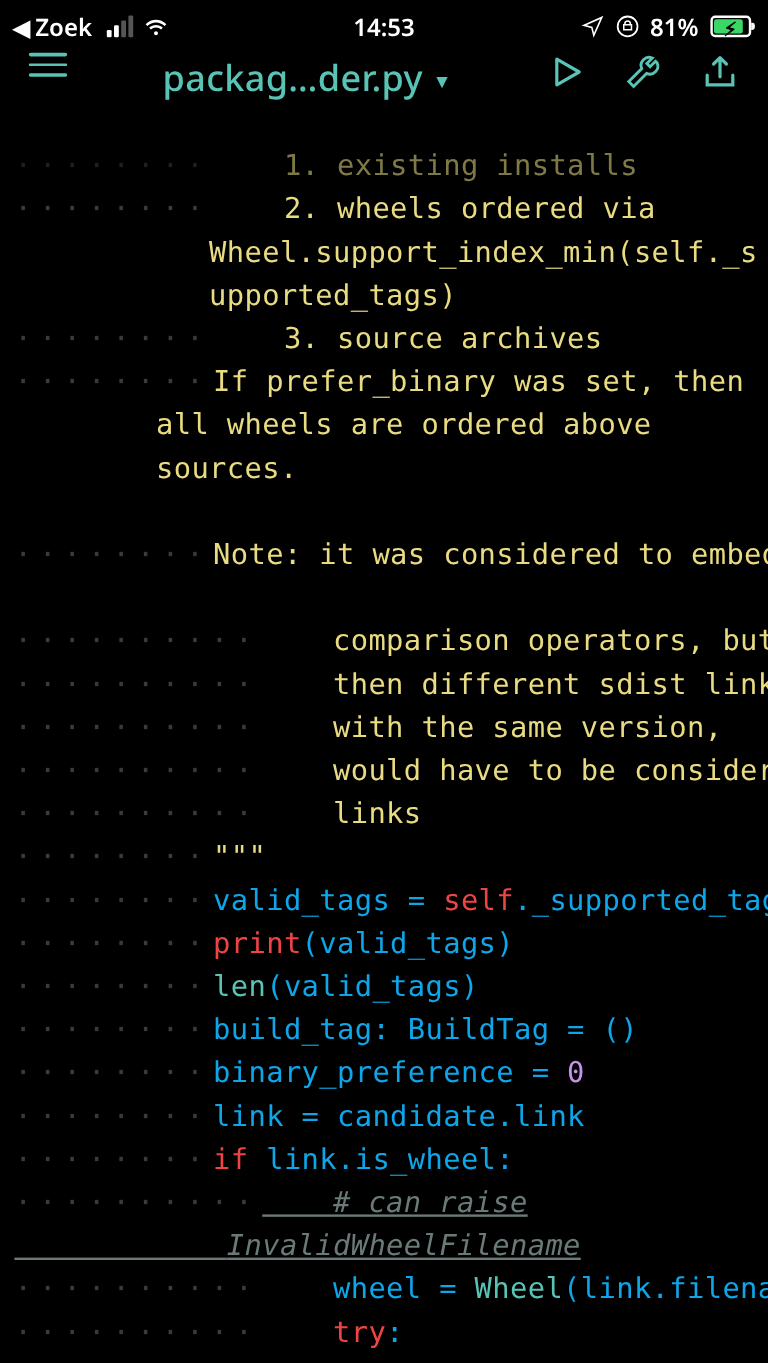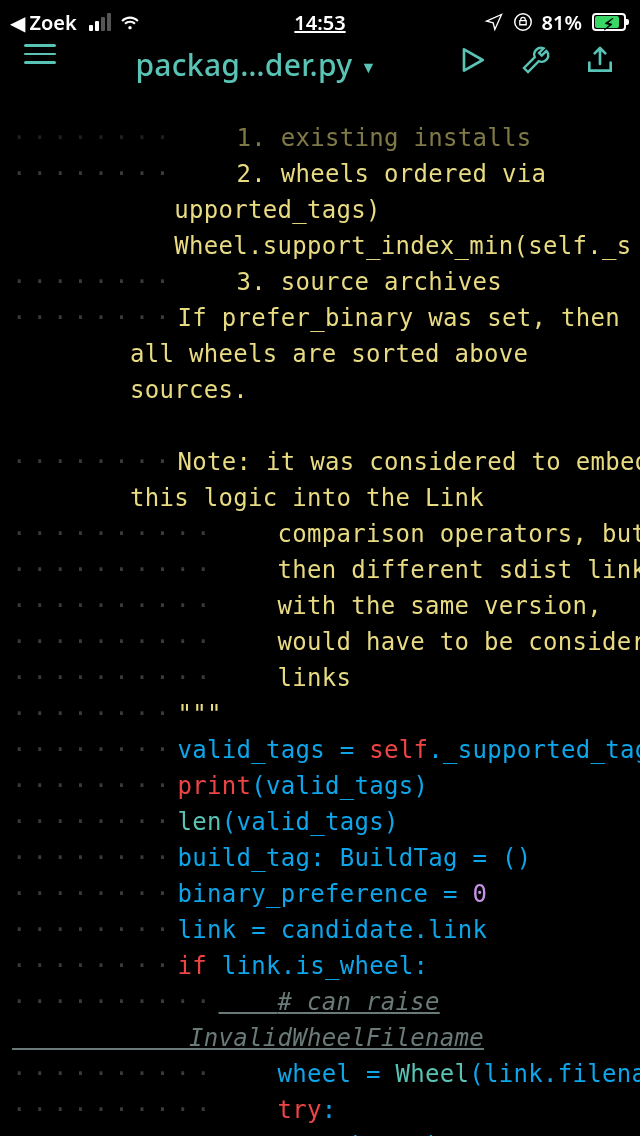--- a/index.html
+++ b/index.html
@@ -11,21 +11,21 @@
   }
   
   .status-bar {
     width: 100%; height: 44px;
     display: flex; align-items: center; justify-content: space-between;
     padding: 0 14px 0 10px;
     font-family: -apple-system, "SF Pro Text", system-ui, sans-serif;
     font-size: 20px; font-weight: 600;
   }
   .status-left, .status-right { display: flex; align-items: center; gap: 8px; }
-  .status-center { position:absolute; left:50%; transform:translateX(-50%);text-decoration:underline; }
+  .status-center { position:absolute; left:50%; transform:translateX(-50%); }
   .back-caret { font-weight: 400; margin-right: -4px;}
   .signal-bars { display:flex; align-items:flex-end; gap:2px; height:18px; margin-left:4px;}
   .signal-bars span { width:4px; background:#fff; border-radius:1px;}
   .signal-bars span:nth-child(1){height:6px;}
   .signal-bars span:nth-child(2){height:10px;}
   .signal-bars span:nth-child(3){height:14px; background:#555;}
   .signal-bars span:nth-child(4){height:18px; background:#555;}
   .wifi { width:22px; height:22px; }
   .battery {
     width:34px; height:18px; border:2px solid #fff; border-radius:4px;
@@ -124,29 +124,29 @@
     <svg viewBox="0 0 24 24">
       <path d="M4 14v6h16v-6M12 3v12M12 3l-4 4M12 3l4 4" fill="none" stroke="#59c3b5" stroke-width="2" stroke-linecap="round"></path>
     </svg>
   </div>
 </div>
 
 <div class="code">
 
   <div class="row cut"><span class="dots">········</span><span class="doc">    </span><span class="doc">1. existing installs</span></div>
   <div class="row"><span class="dots">········</span><span class="doc">    </span><span class="doc">2. wheels ordered via</span></div>
+  <div class="row"><span class="doc">           </span><span class="doc">Wheel.support_index_min(self._s</span></div>
   <div class="row"><span class="doc">           </span><span class="doc">upported_tags)</span></div>
-  <div class="row"><span class="doc">           </span><span class="doc">Wheel.support_index_min(self._s</span></div>
   <div class="row"><span class="dots">········</span><span class="doc">    </span><span class="doc">3. source archives</span></div>
   <div class="row"><span class="dots">········</span><span class="doc">If prefer_binary was set, then</span></div>
-  <div class="row"><span class="doc">        </span><span class="doc">all wheels are sorted above</span></div>
+  <div class="row"><span class="doc">        </span><span class="doc">all wheels are ordered above</span></div>
   <div class="row"><span class="doc">        </span><span class="doc">sources.</span></div>
   <div class="row">&nbsp;</div>
   <div class="row"><span class="dots">········</span><span class="doc">Note: it was considered to embed</span></div>
-  <div class="row"><span class="doc">        </span><span class="doc">this logic into the Link</span></div>
+  <div class="row"><span class="doc">        </span></div>
   <div class="row"><span class="dots">··········</span><span class="doc">    </span><span class="doc">comparison operators, but</span></div>
   <div class="row"><span class="dots">··········</span><span class="doc">    </span><span class="doc">then different sdist links</span></div>
   <div class="row"><span class="dots">··········</span><span class="doc">    </span><span class="doc">with the same version,</span></div>
   <div class="row"><span class="dots">··········</span><span class="doc">    </span><span class="doc">would have to be considered</span></div>
   <div class="row"><span class="dots">··········</span><span class="doc">    </span><span class="doc">links</span></div>
   <div class="row"><span class="dots">········</span><span class="doc">"""</span></div>
 
   <div class="row"><span class="dots">········</span><span class="pl">valid_tags = </span><span class="kw">self</span><span class="pl">._supported_tags</span></div>
   <div class="row"><span class="dots">········</span><span class="kw">print</span><span class="pl">(valid_tags)</span></div>
   <div class="row"><span class="dots">········</span><span class="fn">len</span><span class="pl">(valid_tags)</span></div>

